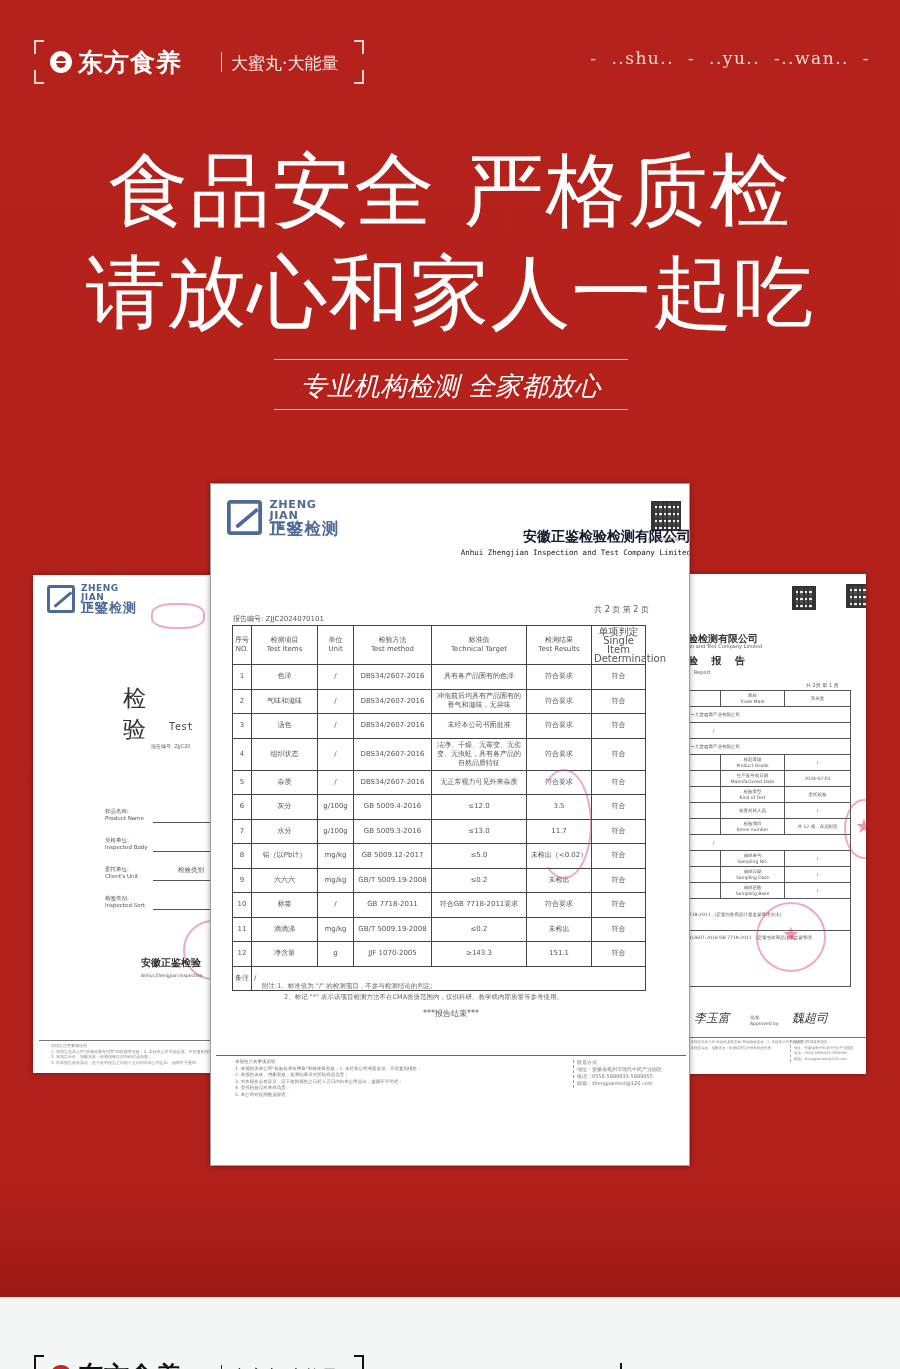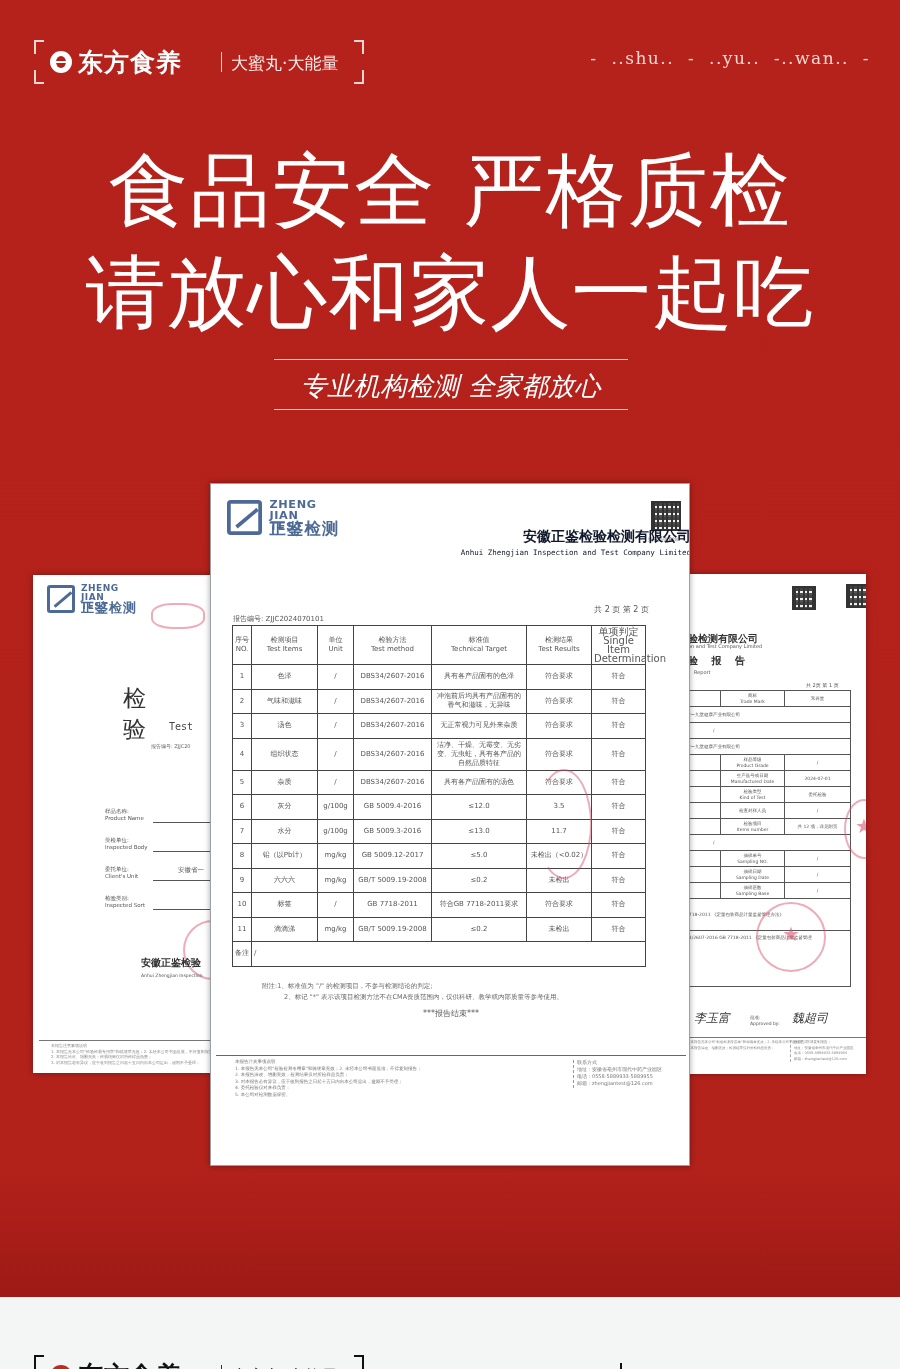--- a/index.html
+++ b/index.html
@@ -153,21 +153,21 @@
   <div class="stamp" style="left:118px;top:28px;width:54px;height:26px;border-radius:40%;"></div>
   <div class="l-title">检 验</div>
   <div class="l-test">Test</div>
   <div class="l-repno">报告编号: ZJJC20</div>
 
   <div class="l-field" style="top:233px;"><span>样品名称:</span><br><span>Product Name</span></div>
   <div class="l-line" style="top:247px;"></div>
   <div class="l-field" style="top:262px;"><span>受检单位:</span><br><span>Inspected Body</span></div>
   <div class="l-line" style="top:276px;"></div>
   <div class="l-field" style="top:291px;"><span>委托单位:</span><br><span>Client's Unit</span></div>
-  <div class="l-val" style="top:291px;">安徽省一</div>
+  <div class="l-val" style="top:291px;">检验类别</div>
   <div class="l-line" style="top:305px;"></div>
   <div class="l-field" style="top:320px;"><span>检验类别:</span><br><span>Inspected Sort</span></div>
   <div class="l-line" style="top:334px;"></div>
 
   <div class="stamp" style="left:150px;top:345px;width:60px;height:60px;"></div>
   <div class="l-company">安徽正鉴检验</div>
   <div class="l-company-en">Anhui Zhengjian Inspection</div>
 
   <div class="l-footline"></div>
   <div class="l-foottext">
@@ -334,39 +334,39 @@
           <td>DBS34/2607-2016</td>
           <td>冲泡前后均具有产品固有的香气和滋味，无异味</td>
           <td>符合要求</td>
           <td>符合</td>
         </tr>
     <tr>
           <td>3</td>
           <td>汤色</td>
           <td>/</td>
           <td>DBS34/2607-2016</td>
-          <td>无正常视力可见外来杂质</td>
+          <td>未经本公司书面批准</td>
           <td>符合要求</td>
           <td>符合</td>
         </tr>
     <tr class="tall">
           <td>4</td>
           <td>组织状态</td>
           <td>/</td>
           <td>DBS34/2607-2016</td>
           <td>洁净、干燥、无霉变、无劣变、无虫蛀，具有各产品的自然品质特征</td>
           <td>符合要求</td>
           <td>符合</td>
         </tr>
     <tr>
           <td>5</td>
           <td>杂质</td>
           <td>/</td>
           <td>DBS34/2607-2016</td>
-          <td>具有各产品固有的汤色</td>
+          <td>无正常视力可见外来杂质</td>
           <td>符合要求</td>
           <td>符合</td>
         </tr>
     <tr>
           <td>6</td>
           <td>灰分</td>
           <td>g/100g</td>
           <td>GB 5009.4-2016</td>
           <td>≤12.0</td>
           <td>3.5</td>
@@ -408,20 +408,29 @@
           <td>符合要求</td>
           <td>符合</td>
         </tr>
     <tr>
           <td>11</td>
           <td>滴滴涕</td>
           <td>mg/kg</td>
           <td>GB/T 5009.19-2008</td>
           <td>≤0.2</td>
           <td>未检出</td>
+          <td>符合</td>
+        </tr>
+    <tr>
+          <td>12</td>
+          <td>净含量</td>
+          <td>g</td>
+          <td>JJF 1070-2005</td>
+          <td>≥143.3</td>
+          <td>151.1</td>
           <td>符合</td>
         </tr>
     <tr>
           <td>备注</td>
           <td class="note" colspan="6">/</td>
         </tr>
   </tbody>
     </table>
 
   <div class="stamp" style="left:325px;top:285px;width:56px;height:110px;border-radius:50%;border-left-color:transparent;"></div>

